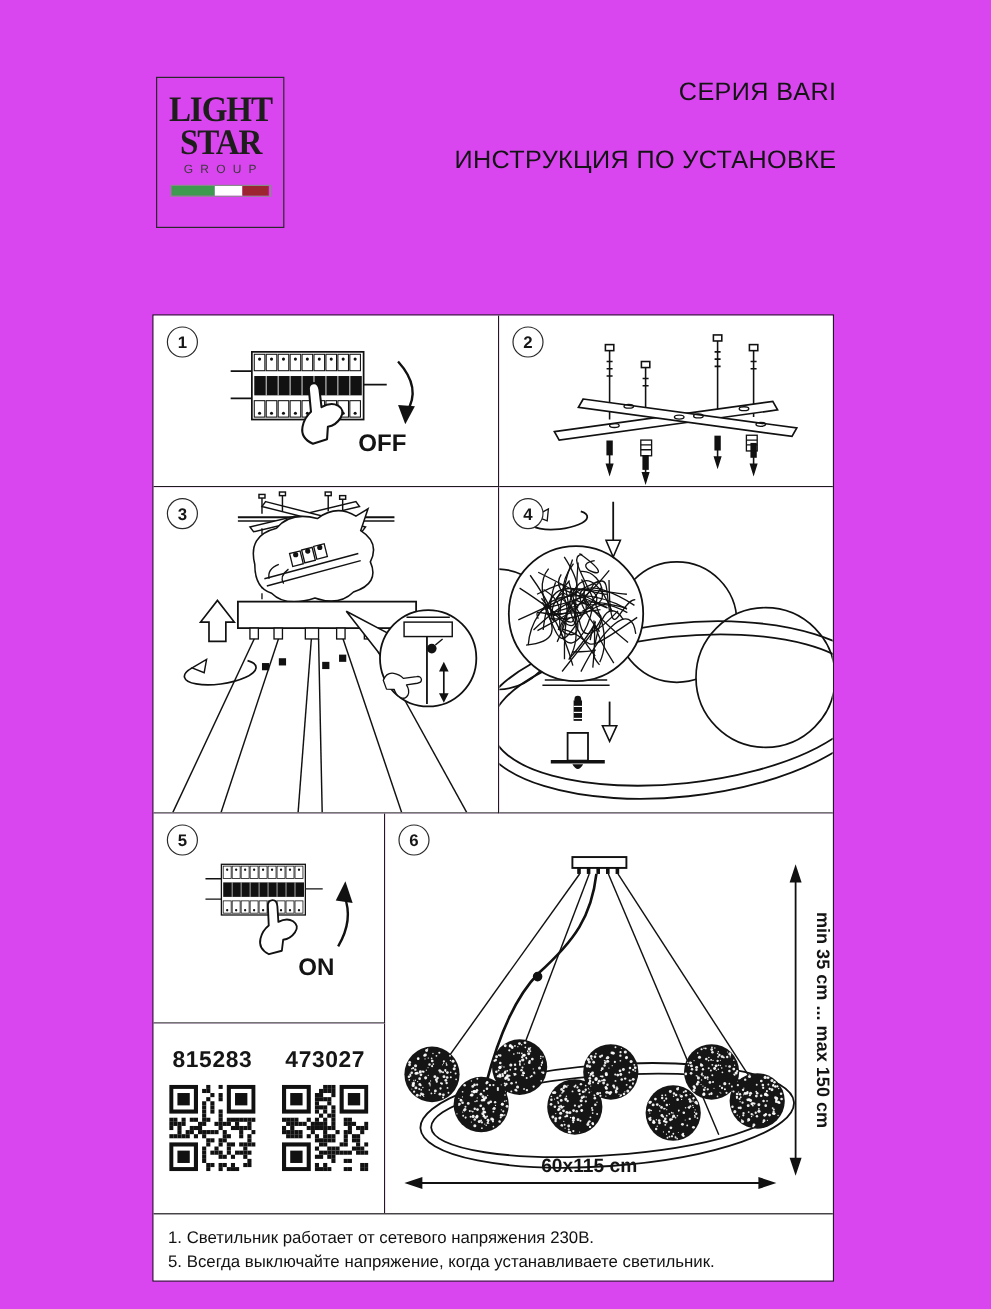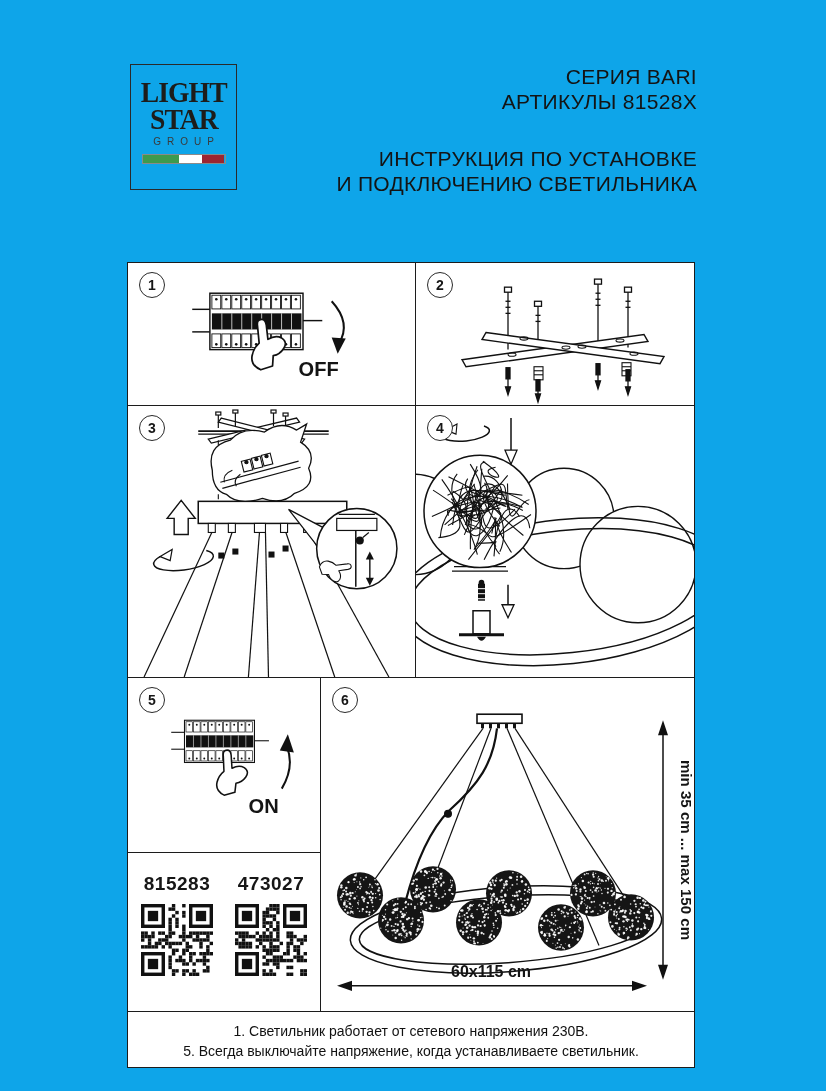--- a/index.html
+++ b/index.html
@@ -1,34 +1,34 @@
 <!DOCTYPE html>
 <html><head>
 <meta charset="utf-8">
 <style>
   html,body{margin:0;padding:0;background:#e8e8e8;}
-  .page{position:relative;width:826px;height:1091px;background:#0ea5e9;margin:0 auto;
+  .page{position:relative;width:826px;height:1091px;background:#d946ef;margin:0 auto;
         font-family:"Liberation Sans",sans-serif;color:#161616;overflow:hidden;}
   
   .logo{position:absolute;left:130px;top:64px;width:107px;height:126px;border:1.5px solid #2a2a2a;
         box-sizing:border-box;display:flex;flex-direction:column;align-items:center;padding-top:13px;}
   .logo .l1,.logo .l2{font-family:"Liberation Serif",serif;font-weight:700;font-size:30px;line-height:27px;letter-spacing:-1px;color:#1d1d1b;transform:scaleX(.92);}
   .logo .l3{font-size:10px;letter-spacing:6px;margin-top:4px;margin-right:-6px;color:#3a3a3a;}
   .flag{width:82px;height:8px;border:1px solid #8a8a8a;display:flex;margin-top:7px;box-sizing:content-box;}
   .flag span{height:100%;}
   .flag .g{width:45%;background:#3d9a4e;}
   .flag .w{width:27%;background:#fff;}
   .flag .r{width:28%;background:#9c2531;}
   .titles{position:absolute;right:129px;top:64px;text-align:right;font-weight:400;font-size:21px;
           line-height:25px;letter-spacing:.3px;color:#141414;}
   .titles .grp2{margin-top:32px;}
   
   .sheet{position:absolute;left:127px;top:262px;width:568px;height:806px;border:1.6px solid #1c1c1c;box-sizing:border-box;}
   .panel{position:absolute;box-sizing:border-box;background:#fff;overflow:hidden;}
-  .b-r{border-right:1.6px solid #1c1c1c;} .b-b{border-bottom:1.6px solid #1c1c1c;} .b-t{border-top:1.6px solid #1c1c1c;text-align:center;}
+  .b-r{border-right:1.6px solid #1c1c1c;} .b-b{border-bottom:1.6px solid #1c1c1c;} .b-t{border-top:1.6px solid #1c1c1c;}
   .p1{left:0;top:0;width:288px;height:143px;}
   .p2{left:288px;top:0;right:0;height:143px;}
   .p3{left:0;top:143px;width:288px;height:272px;}
   .p4{left:288px;top:143px;right:0;height:272px;}
   .p5{left:0;top:415px;width:193px;height:175px;}
   .part{left:0;top:590px;width:193px;height:158px;}
   .p6{left:193px;top:415px;right:0;height:333px;}
   .pnotes{left:0;top:748px;right:0;bottom:0;}
   .panel svg.draw{position:absolute;left:0;top:0;width:100%;height:100%;display:block;}
   .badge{position:absolute;left:11px;top:9px;width:24px;height:24px;border:1.5px solid #2a2a2a;border-radius:50%;
@@ -52,23 +52,21 @@
     <div class="l2">STAR</div>
     <div class="l3">GROUP</div>
     <div class="flag">
         <span class="g"></span>
         <span class="w"></span>
         <span class="r"></span>
       </div>
   </div>
   <div class="titles">
     <div>СЕРИЯ BARI</div>
-    <div>АРТИКУЛЫ 81528X</div>
     <div class="grp2">ИНСТРУКЦИЯ ПО УСТАНОВКЕ</div>
-    <div>И ПОДКЛЮЧЕНИЮ СВЕТИЛЬНИКА</div>
   </div>
 
   <div class="sheet">
 
     <section class="panel p1 b-r b-b">
       <div class="badge">1</div>
       <svg class="draw" viewBox="0 0 286 141" preserveAspectRatio="none">
         <g transform="translate(64,22) scale(0.8)">
             <line x1="0" y1="30" x2="22" y2="30" stroke="#111" stroke-width="1.8"></line>
             <line x1="0" y1="58" x2="22" y2="58" stroke="#111" stroke-width="1.8"></line>

